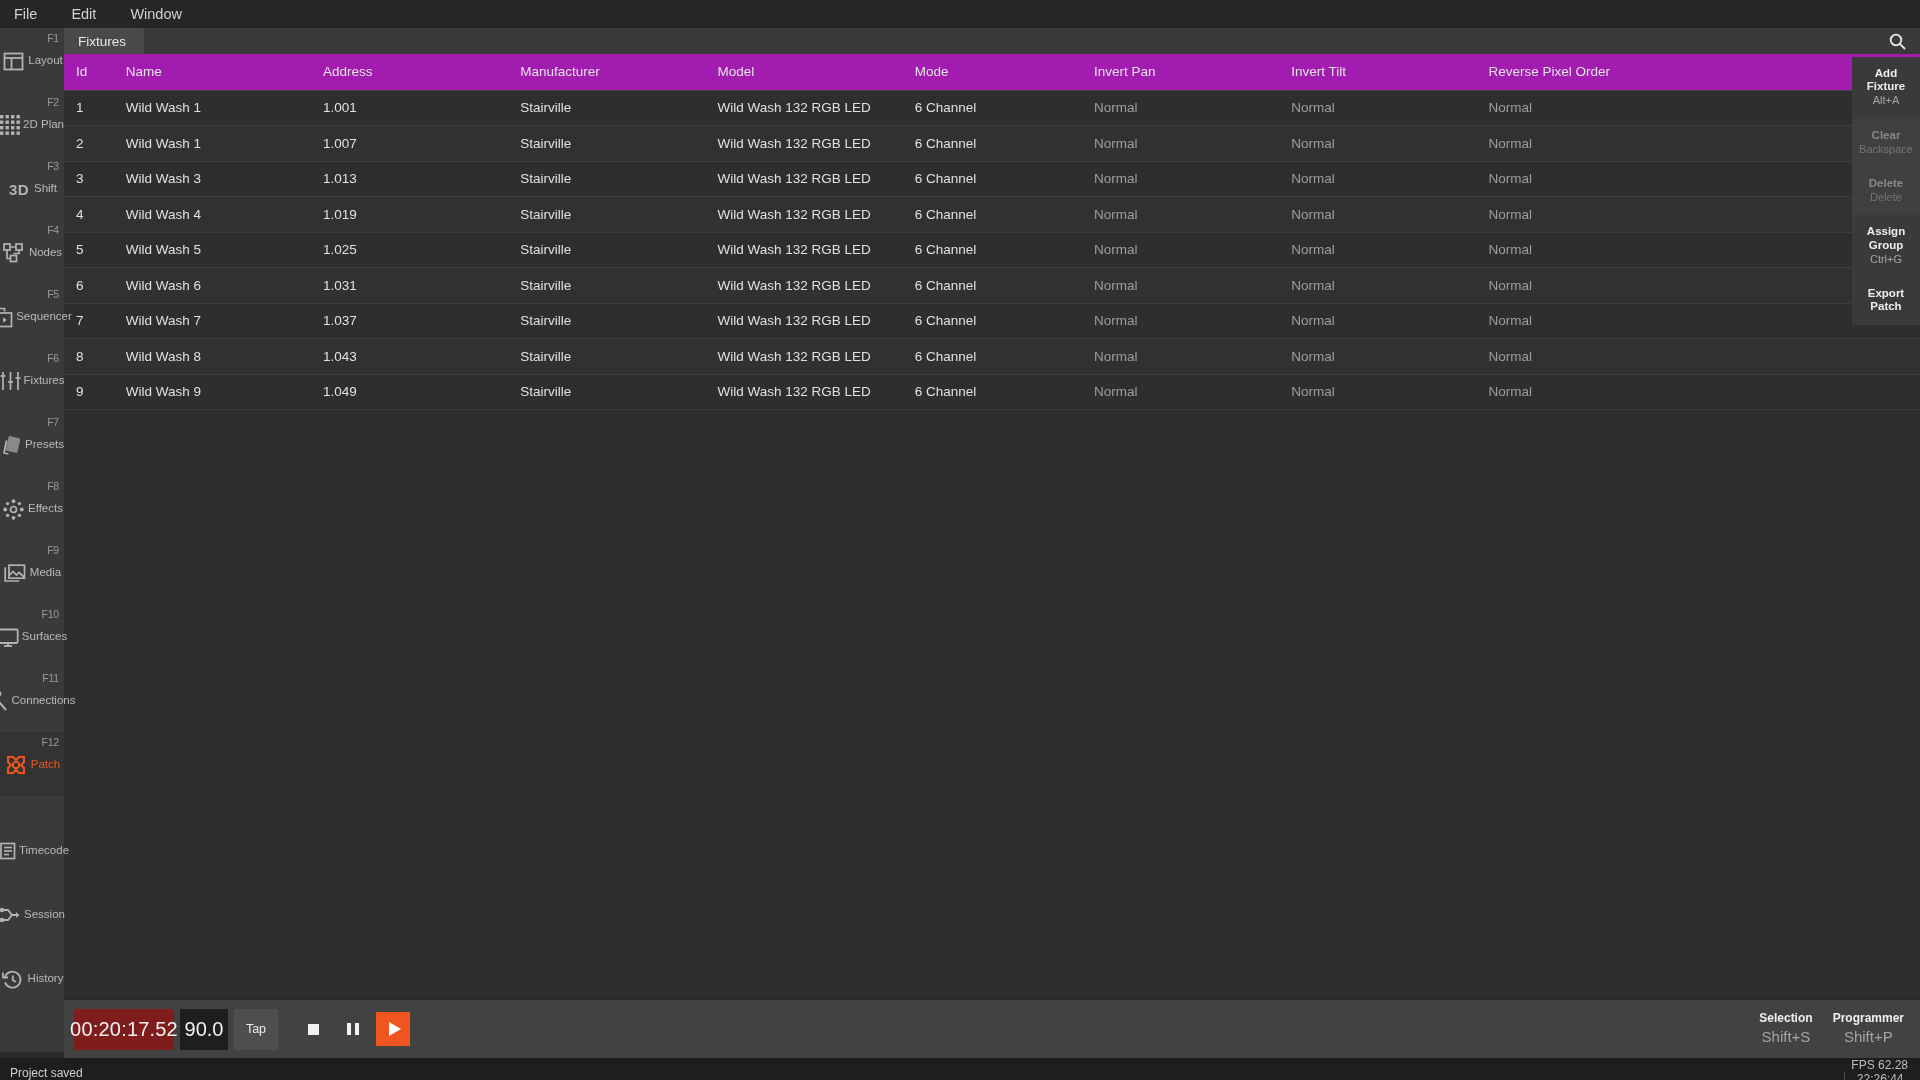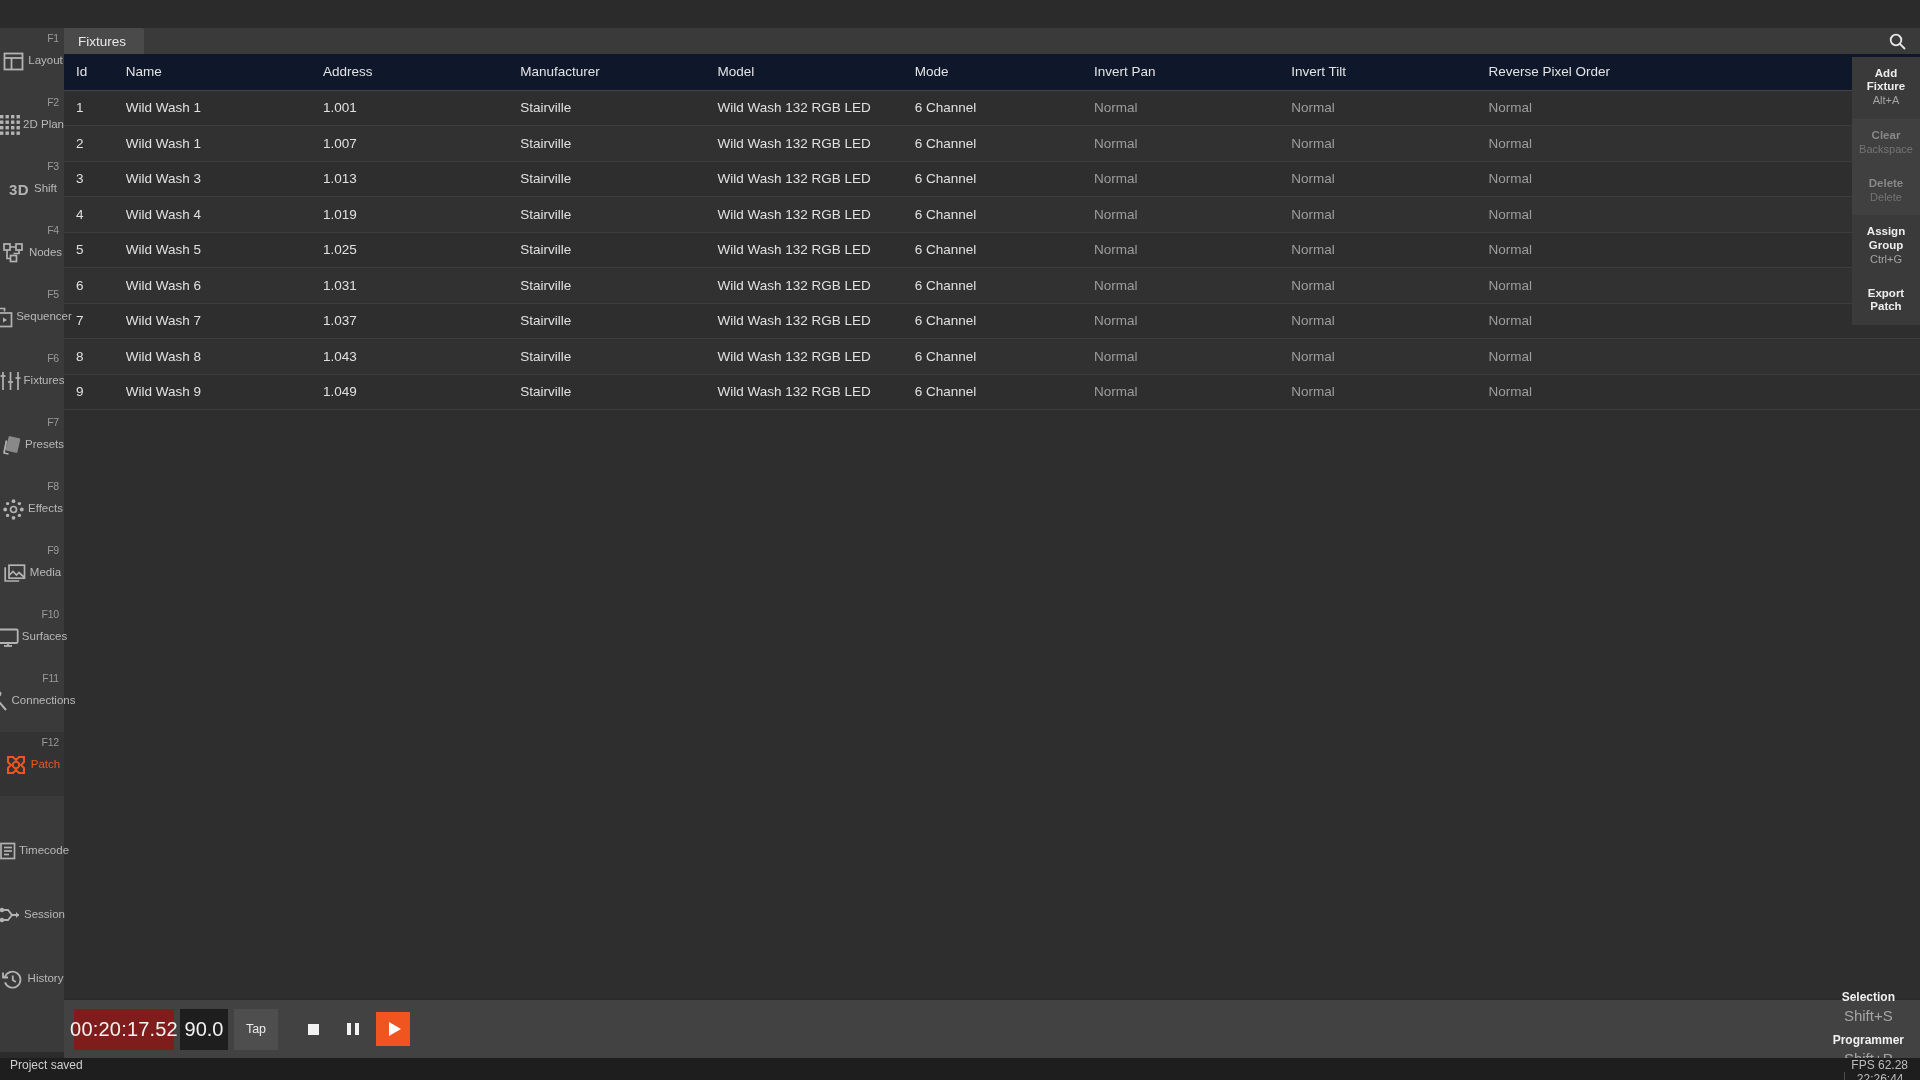--- a/index.html
+++ b/index.html
@@ -72,21 +72,21 @@
   .search-btn svg{ display:block; color:#e9e9e9; }
 
   
   .table-wrap{
     position:absolute; top:54px; left:64px;
     width:1856px; height:944px; background:#2e2e2e; z-index:5;
     overflow:hidden;
   }
   table.fx{ width:1856px; border-collapse:collapse; table-layout:fixed; }
   table.fx thead th{
-    height:36px; background:#0f172a;
+    height:36px; background:#a21caf;
     font-size:13.5px; font-weight:400; color:#e3e3e3;
     text-align:left; vertical-align:middle;
     border-bottom:1px solid #444444;
   }
   table.fx tbody td{
     height:35.5px; font-size:13.5px; color:#e0e0e0;
     vertical-align:middle; border-bottom:1px solid #3d3d3d;
     white-space:nowrap; overflow:hidden;
   }
   table.fx tbody tr:nth-child(odd){ background:#2e2e2e; }
@@ -149,47 +149,52 @@
     margin-left:6px; width:34px; height:34px; background:#f1551f;
   }
   .sq{ width:11px; height:11px; background:#f2f2f2; }
   .pz{ display:flex; gap:4px; }
   .pz i{ display:block; width:4px; height:12px; background:#f2f2f2; }
   .tri{
     width:0; height:0; border-left:12px solid #fff;
     border-top:7px solid transparent; border-bottom:7px solid transparent;
     margin-left:3px;
   }
-  .tr-right{ margin-left:auto; display:flex; gap:0; padding-right:6px;flex-direction:column; }
+  .tr-right{ margin-left:auto; display:flex; gap:0; padding-right:6px; }
   .tr-right .tb{
     padding:4px 10px; text-align:center; cursor:pointer;
   }
   .tr-right .tb .l{ font-size:12px; font-weight:bold; color:#f0f0f0; line-height:1.3; }
   .tr-right .tb .k{ font-size:15px; color:#a5a5a5; line-height:1.3; }
 
   
   .statusbar{
     position:absolute; left:0; bottom:0; width:1920px; height:22px;
-    background:#1e1e1e; display:flex; align-items:flex-start; z-index:45;
+    background:#1e1e1e; display:flex; align-items:flex-end; z-index:45;
   }
   .statusbar .msg{ font-size:12px; color:#cfcfcf; padding-left:10px; }
   .statusbar .right{
     margin-left:auto; display:flex; align-items:center; height:22px;flex-direction:column;
   }
   .statusbar .right .cell{
     font-size:12px; color:#bdbdbd; padding:0 12px;
     display:flex; align-items:center; height:14px;
   }
   .statusbar .right .cell + .cell{ border-left:1px solid #4b4b4b; }
 </style>
 </head>
 <body>
 
 <div id="app">
 
+  <div class="menubar">
+    <div class="mi">File</div>
+    <div class="mi">Edit</div>
+    <div class="mi">Window</div>
+  </div>
 
   <div class="sidebar">
 
     <div class="sb-item">
       <span class="fkey">F1</span>
       <span class="sb-ico">
         <svg width="21" height="19" viewBox="0 0 21 19" fill="none" stroke="currentColor" stroke-width="1.8">
           <rect x="1.5" y="1.5" width="18" height="16"></rect>
             <line x1="1.5" y1="6" x2="19.5" y2="6"></line>
           <line x1="8.5" y1="6" x2="8.5" y2="17.5"></line>

